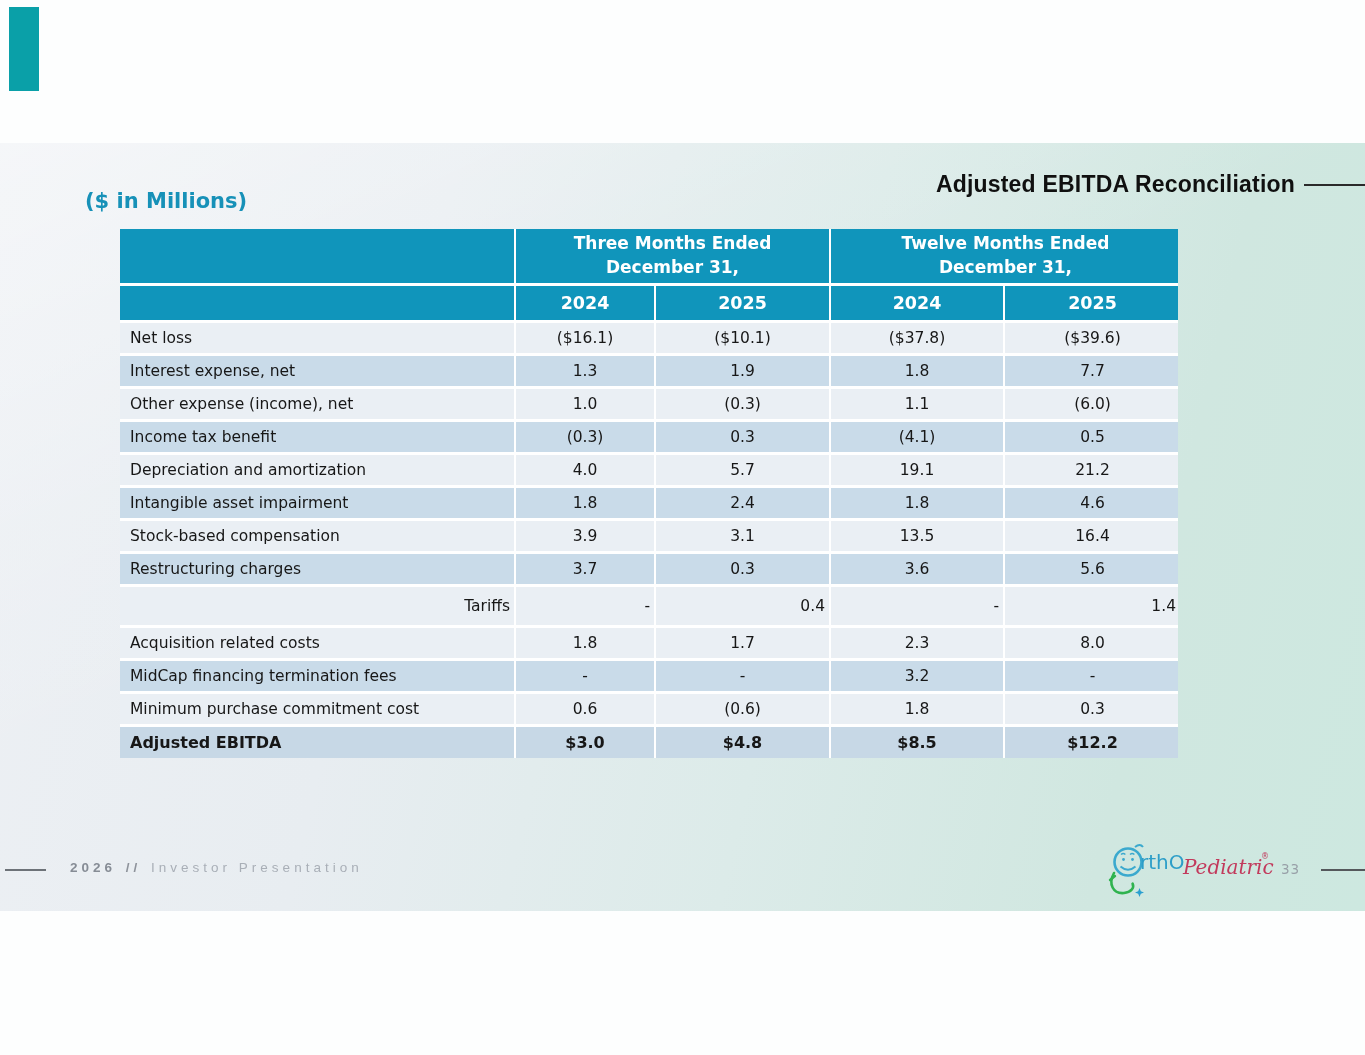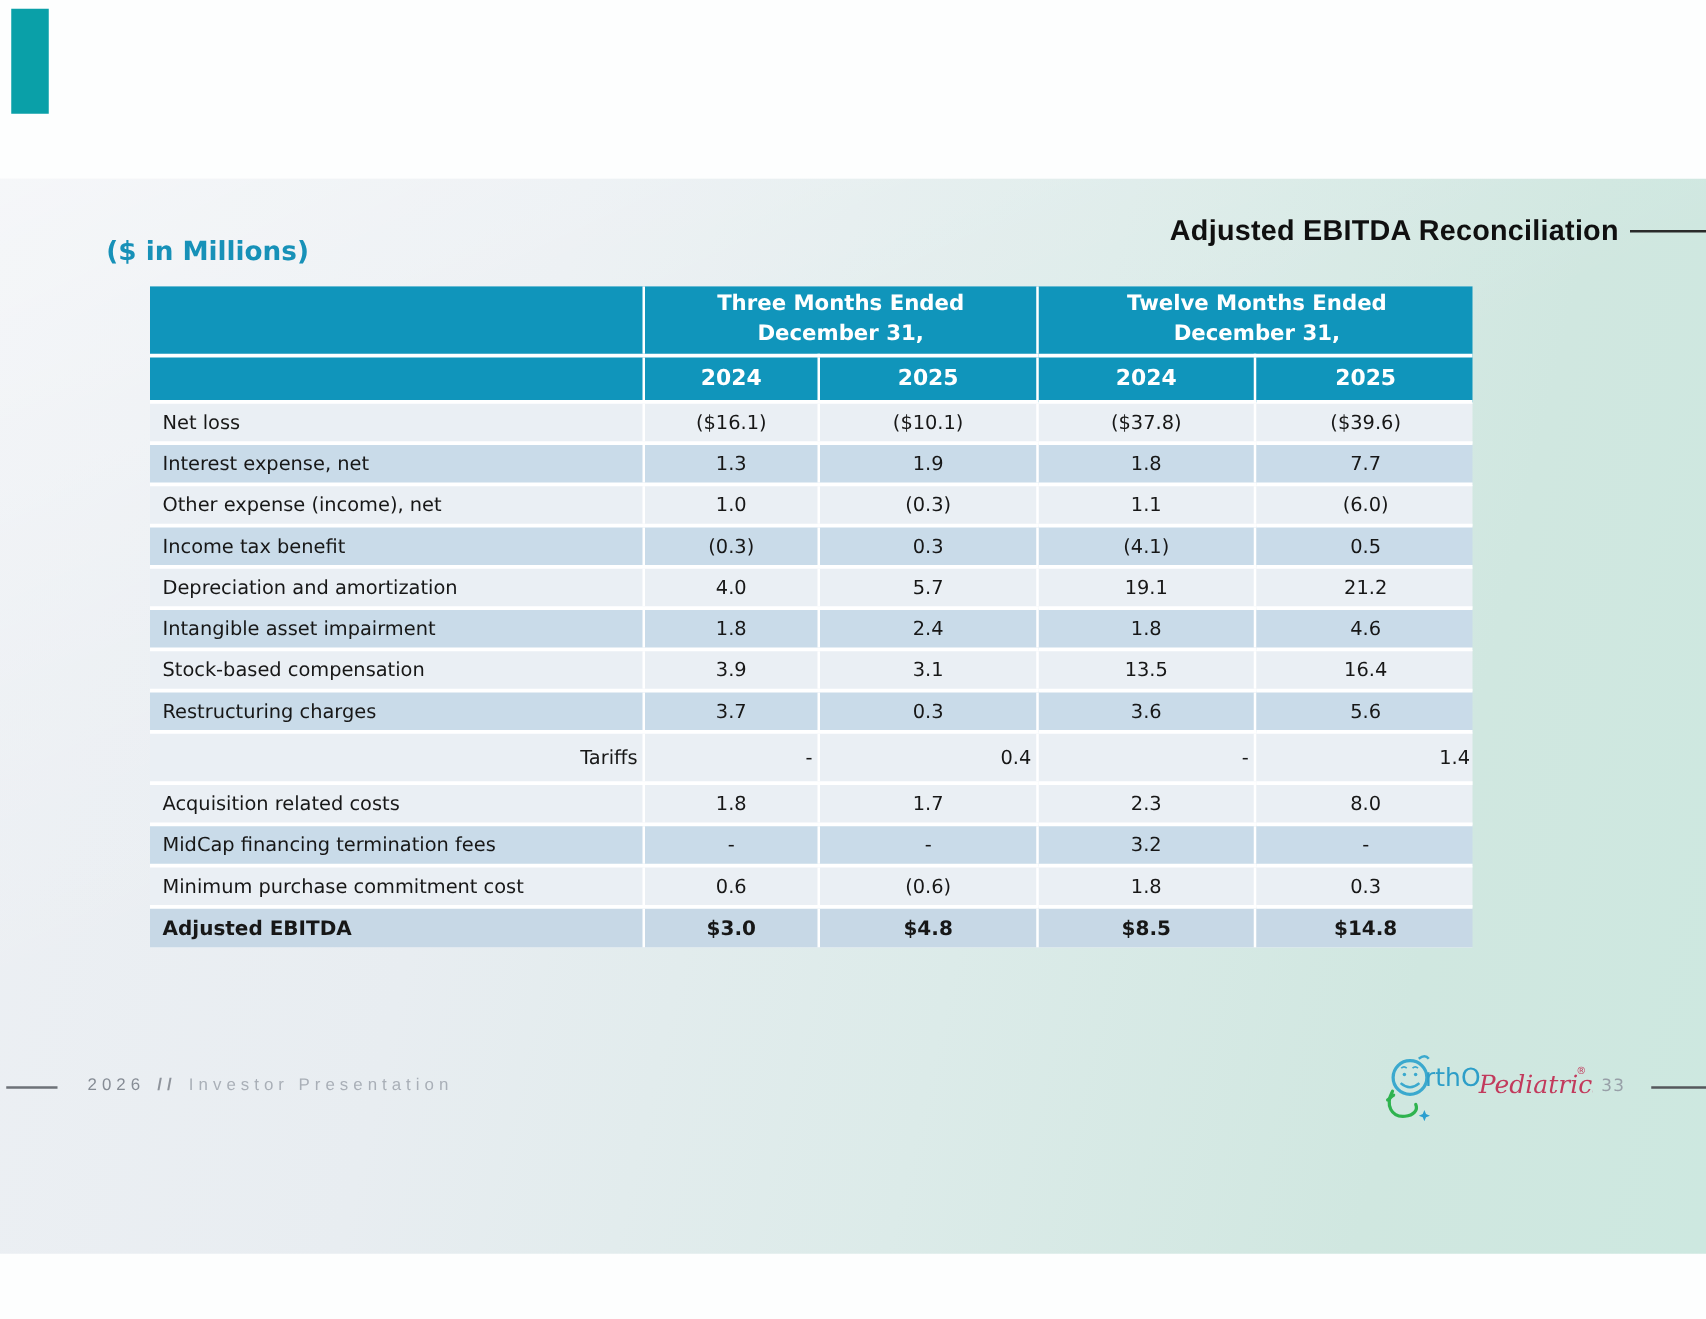--- a/index.html
+++ b/index.html
@@ -3,21 +3,21 @@
 <meta charset="utf-8">
 <style>
   html,body{margin:0;padding:0;width:1365px;height:1055px;background:#ffffff;overflow:hidden;
             font-family:"DejaVu Sans",sans-serif;}
   .page{position:relative;width:1365px;height:1055px;background:#fdfefe;}
 
   
   .corner-accent{position:absolute;left:9px;top:7px;width:30px;height:84px;background:#0AA0A8;}
 
   
-  .slide{position:absolute;left:0;top:143px;width:1365px;height:860px;
+  .slide{position:absolute;left:0;top:143px;width:1365px;height:768px;
          background:linear-gradient(103deg,#edf0f4 0%,#e8edf1 30%,#dcebe9 58%,#d0e7e0 82%,#cde8e0 100%);}
   .slide::before{content:"";position:absolute;inset:0;
          background:linear-gradient(155deg,rgba(255,255,255,.45) 0%,rgba(255,255,255,.12) 28%,rgba(255,255,255,0) 46%);
          pointer-events:none;}
 
   
   .title-wrap{position:absolute;top:28px;right:0;display:flex;align-items:center;gap:9px;}
   .slide-title{font-family:"Liberation Sans",sans-serif;font-weight:bold;font-size:23px;color:#101010;
                letter-spacing:.2px;}
   .title-line{width:61px;height:2px;background:#2a2a2a;}
@@ -38,21 +38,21 @@
   tr.r-light td{background:#EAEFF4;}
   tr.r-dark td{background:#C9DBE9;}
   tr.tall td{height:34px;text-align:right;}
   tr.xtall td{height:46px;line-height:1.35;}
   tr.total-row td{font-weight:bold;font-size:16px;background:#C7D8E6;height:27px;}
 
   
   .footer-line-left{position:absolute;left:5px;top:726px;width:41px;height:2px;background:#6d7278;}
   .footer-text{position:absolute;left:70px;top:717px;font-family:"Liberation Sans",sans-serif;
                font-size:13.5px;letter-spacing:4px;white-space:nowrap;}
-  .footer-text .f-year{color:#868c95;font-weight:normal;}
+  .footer-text .f-year{color:#868c95;font-weight:bold;}
   .footer-text .f-sep{color:#8e939b;font-weight:bold;padding:0 2px;}
   .footer-text .f-label{color:#a9afb7;}
   .logo{position:absolute;left:1106px;top:697px;width:168px;height:64px;}
   .page-num{position:absolute;left:1281px;top:718px;font-size:13.5px;color:#98a0a8;letter-spacing:1px;}
   .footer-line-right{position:absolute;left:1321px;top:726px;width:44px;height:2px;background:#55585c;}
 </style>
 </head>
 <body>
 
 <div class="page">
@@ -176,21 +176,21 @@
             <td class="num">0.6</td>
             <td class="num">(0.6)</td>
             <td class="num">1.8</td>
             <td class="num">0.3</td>
           </tr>
           <tr class="r-dark total-row">
             <td class="label">Adjusted EBITDA</td>
             <td class="num">$3.0</td>
             <td class="num">$4.8</td>
             <td class="num">$8.5</td>
-            <td class="num">$14.8</td>
+            <td class="num">$12.2</td>
           </tr>
         </tbody>
       </table>
     </div>
 
     <div class="footer-line-left"></div>
     <div class="footer-text">
       <span class="f-year">2026</span>
       <span class="f-sep">//</span>
       <span class="f-label">Investor Presentation</span>

